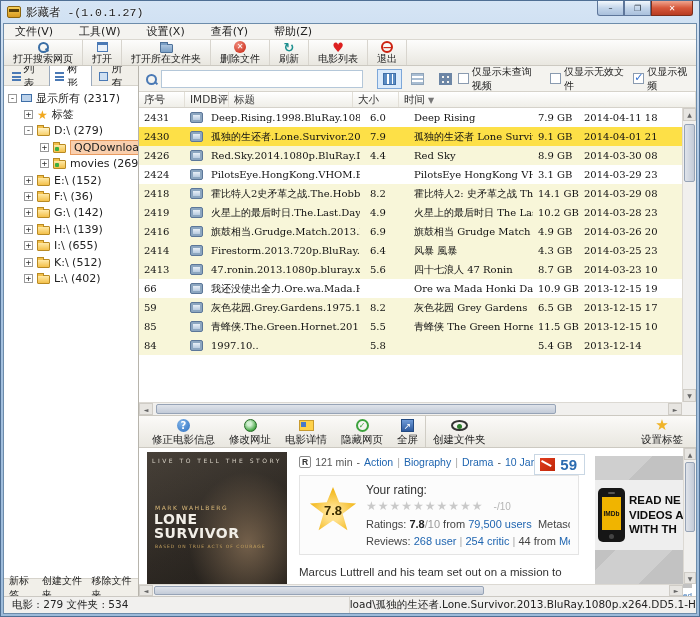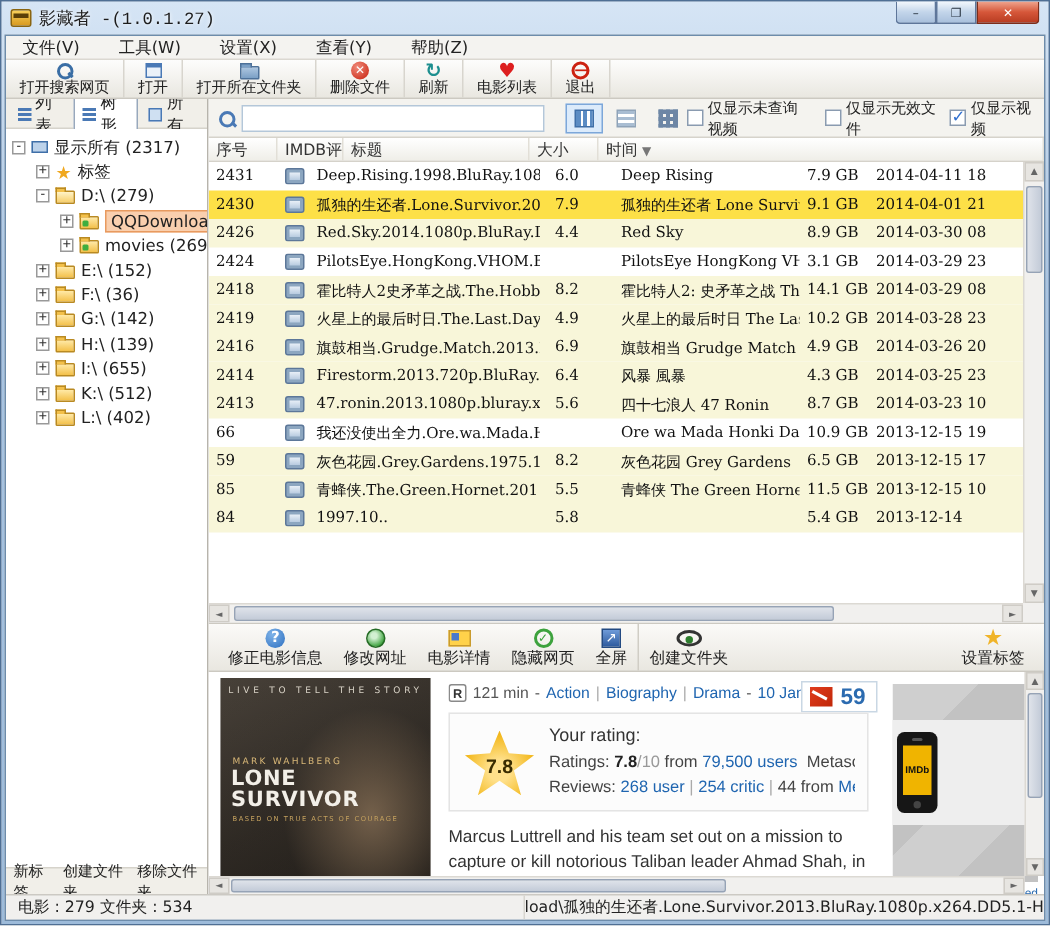--- a/index.html
+++ b/index.html
@@ -625,20 +625,21 @@
               <span class="lnk">Drama</span>
               <span>-</span>
               <span class="lnk">10 January 2014 (USA)</span>
             </div>
 
             <div class="ratebox">
               <span class="bigstar">
                   <span>7.8</span>
                 </span>
               <div class="yr-label">Your rating:</div>
+              <div class="starrow"><span>★★★★★★★★★★</span><span class="outof">-/10</span></div>
               <div class="rline">
                 <span>Ratings:</span>
                 <b>7.8</b><span class="dim">/10</span>
                 <span>from</span>
                 <span class="lnk">79,500 users</span>&nbsp;
                 <span>Metascore:</span>
                 
               </div>
               <div class="rline">
                 <span>Reviews:</span>
@@ -655,20 +656,25 @@
             <div class="plot">Marcus Luttrell and his team set out on a mission to capture or kill notorious Taliban leader Ahmad Shah, in late June 2005. Marcus and his team are left to fight for their lives in one of the most valiant efforts of modern warfare.</div>
 
           </div>
 
           <div class="adcol">
             <div class="adbox">
               <div class="adband">
                 <span class="phone">
                     <span class="phone-screen">IMDb</span>
                   </span>
+                <span class="adtext">
+                  <span>READ NE</span><br>
+                  <span>VIDEOS A</span><br>
+                  <span>WITH TH</span>
+                </span>
               </div>
             </div>
             <div class="adfeed">ad feed</div>
             <div class="qlinks">
               <div class="qtitle">Quick Links</div>
               <div class="qlink lnk">Full Cast and Crew</div>
             </div>
           </div>
 
           <div class="dscroll-v">

